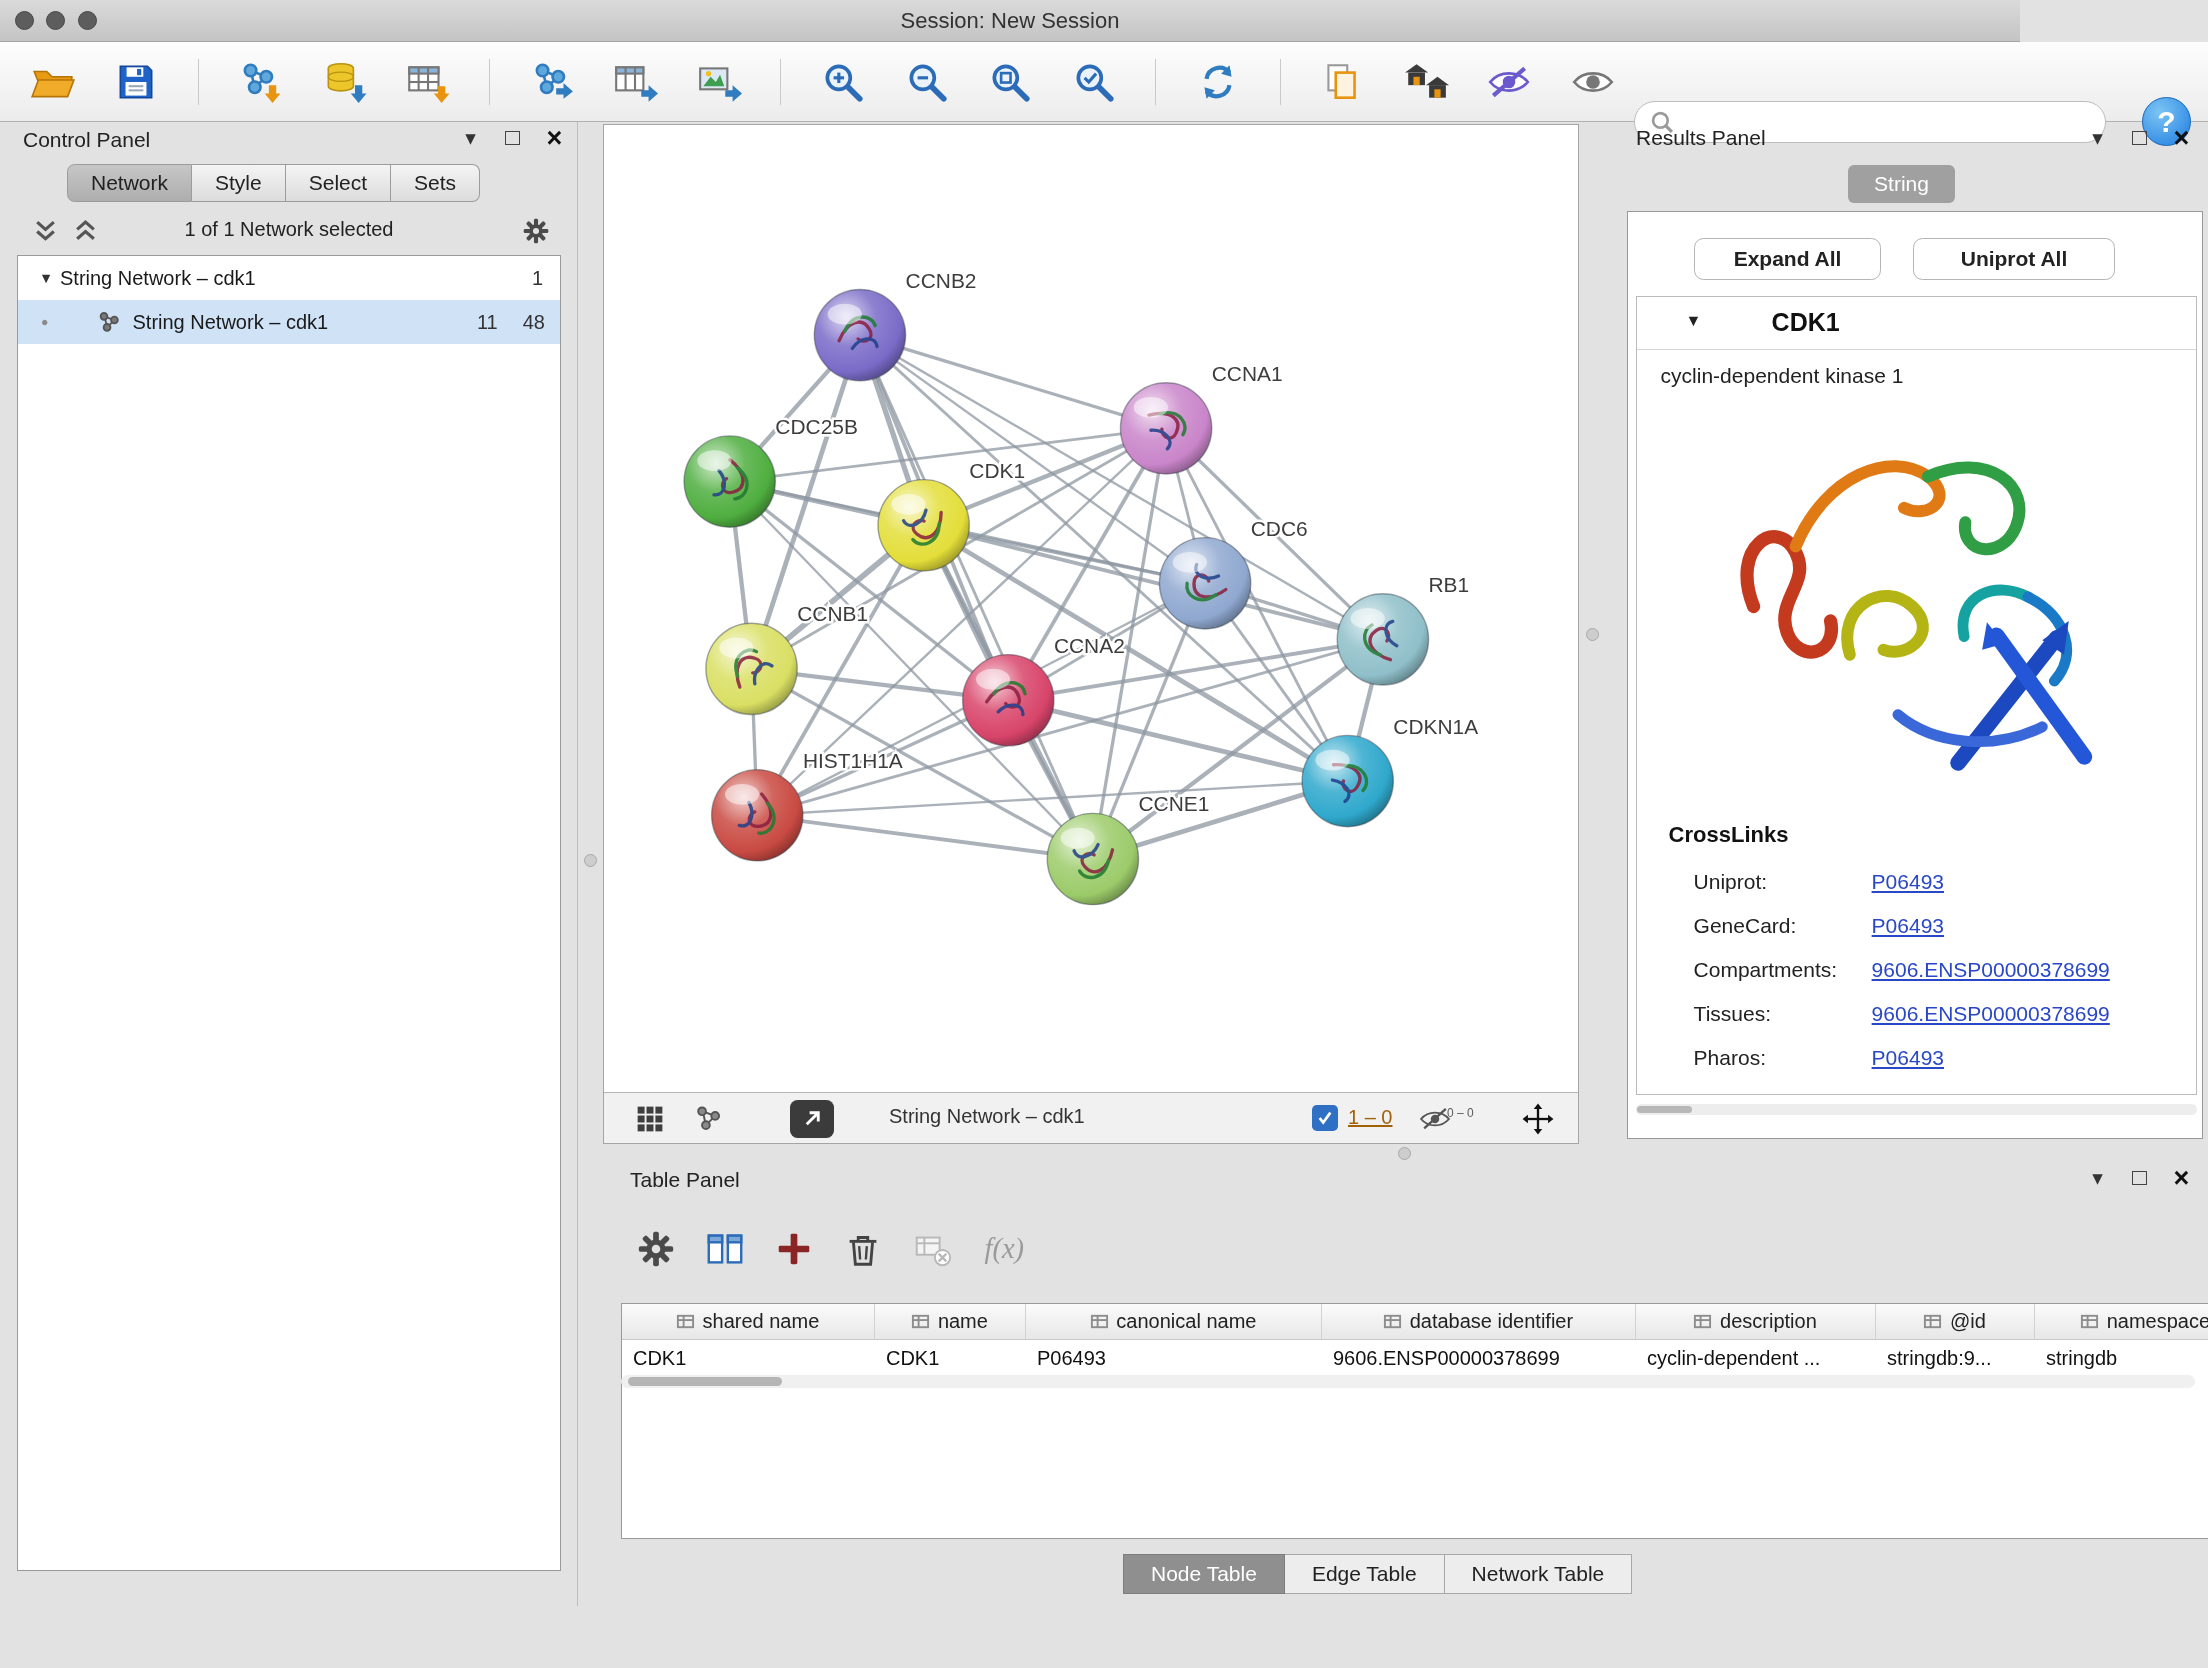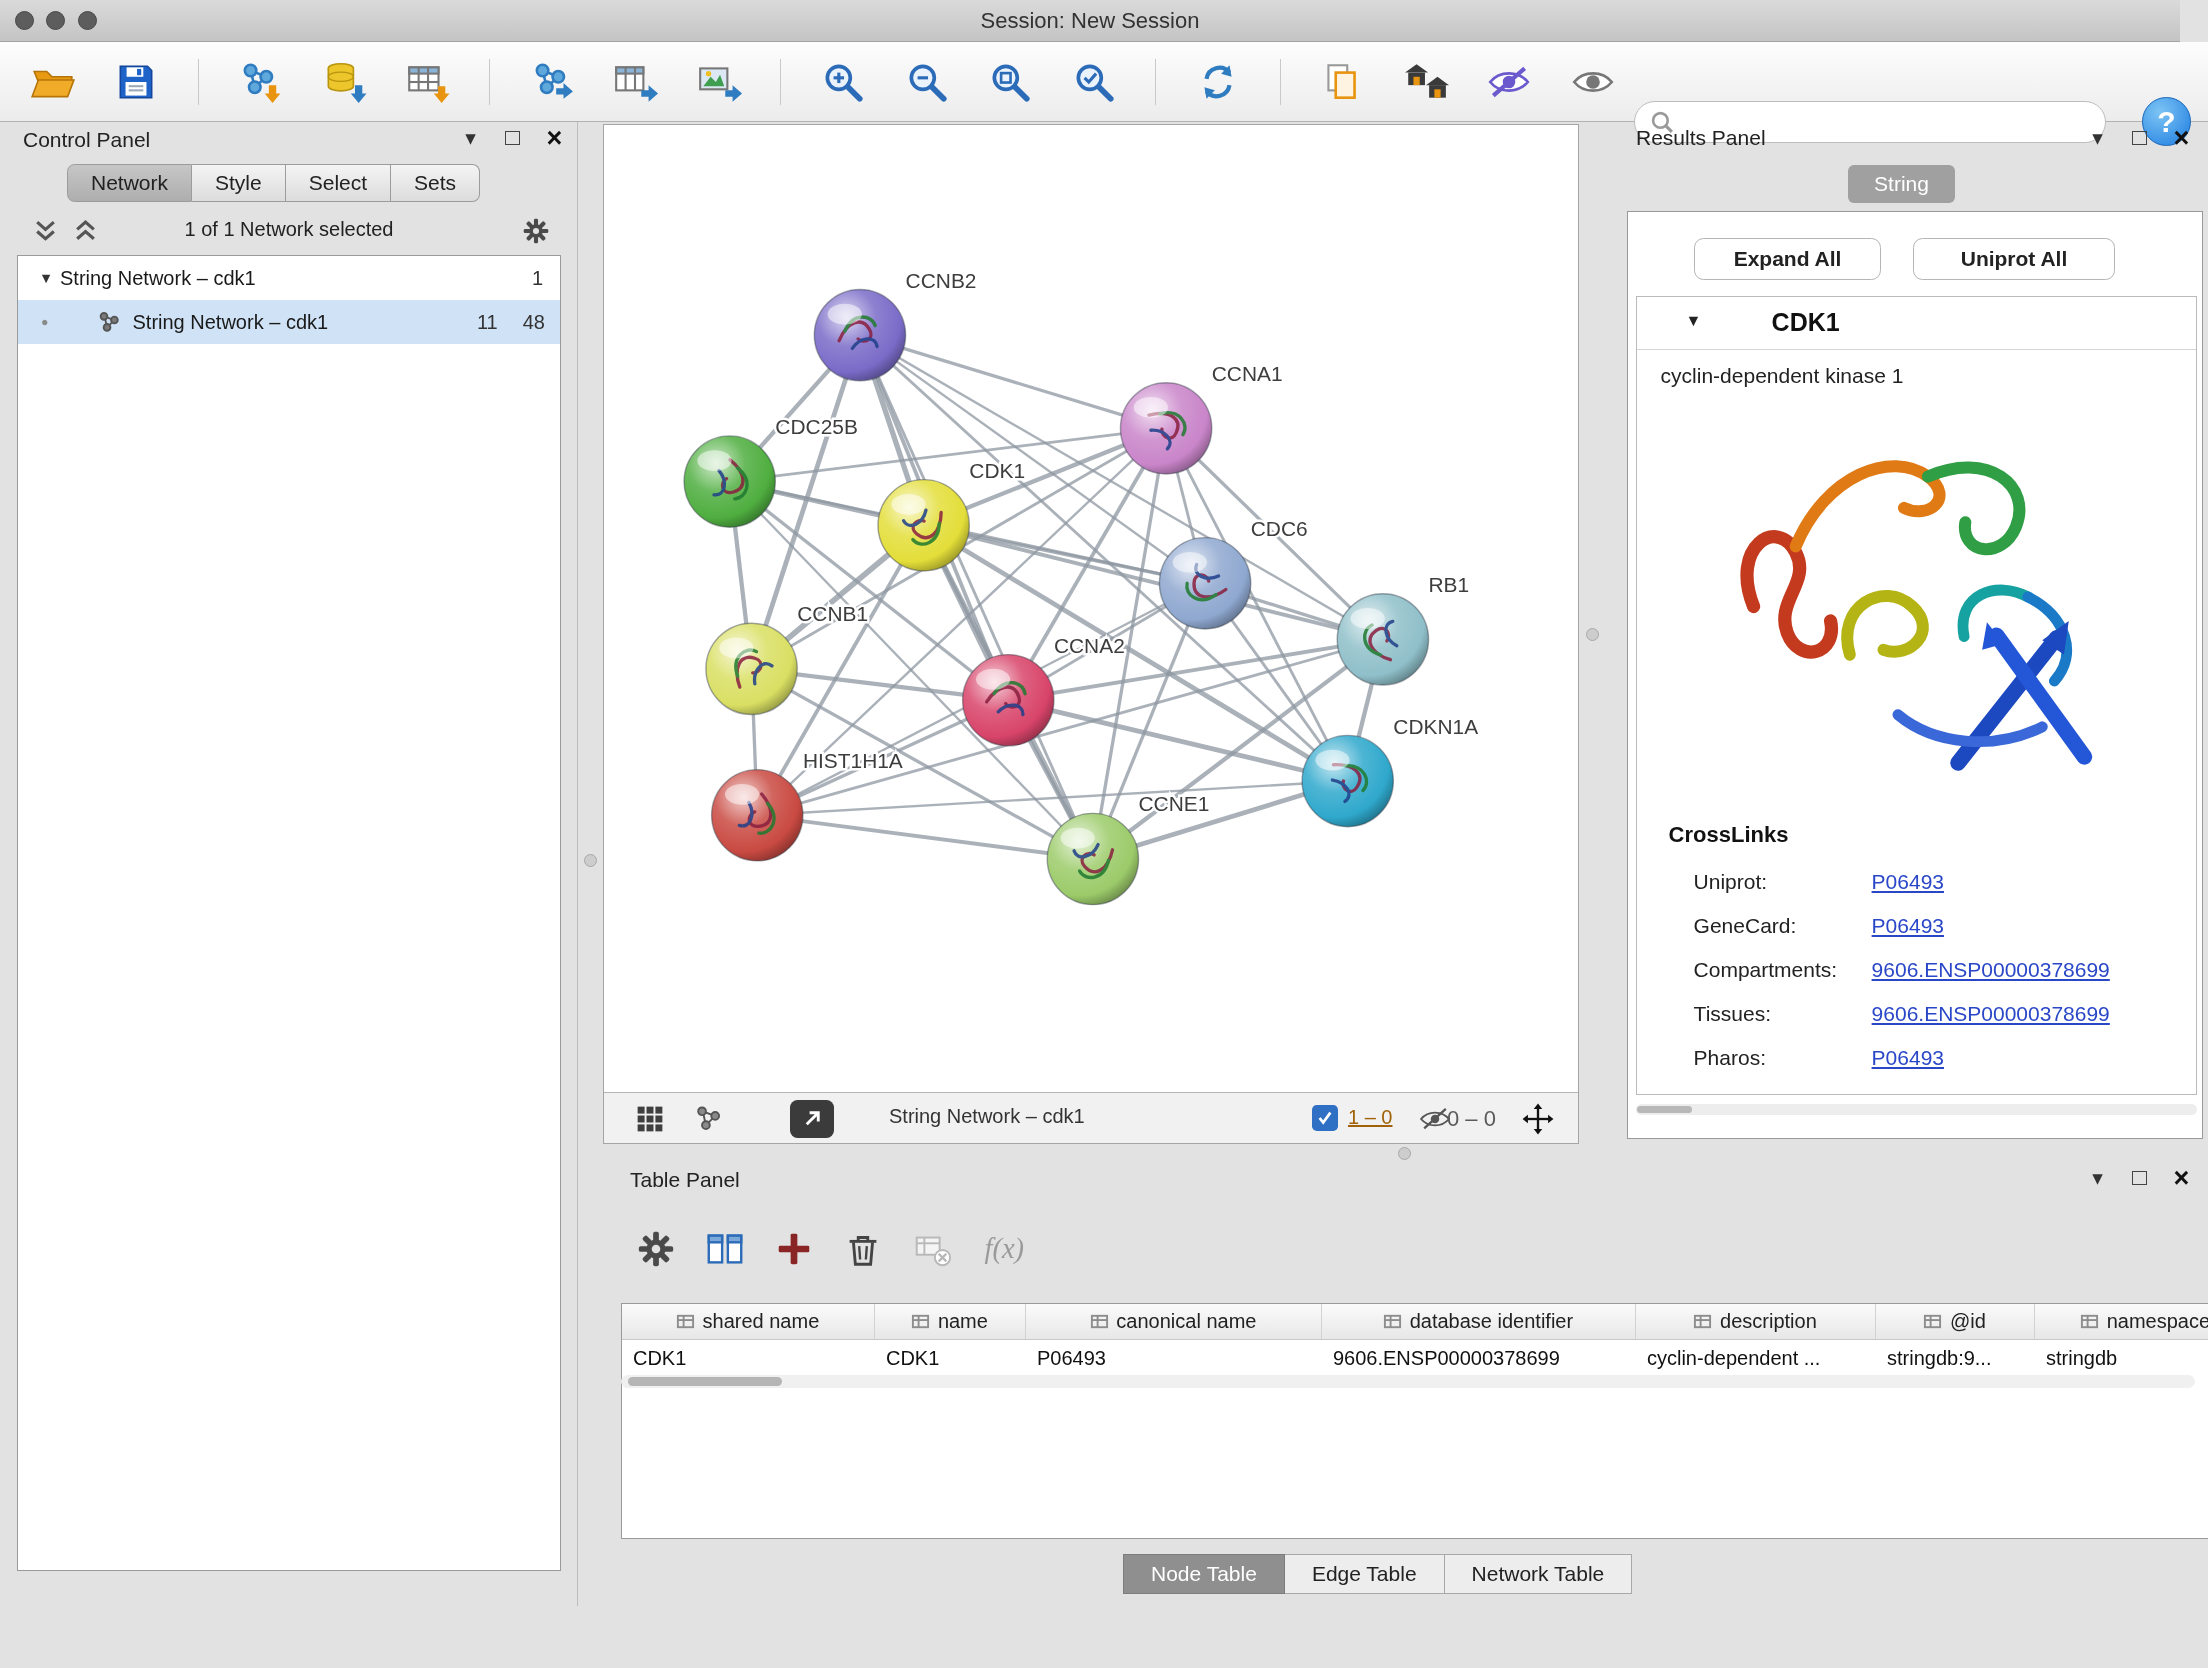--- a/index.html
+++ b/index.html
@@ -1,21 +1,21 @@
 <!DOCTYPE html>
 <html style="font-size:15px"><head>
 <meta charset="utf-8">
 <style>
   * { box-sizing: border-box; margin: 0; padding: 0; }
   html,body { width:2208px; height:1668px; overflow:hidden; }
   body { font-family:"Liberation Sans", sans-serif; background:#e2e2e2; color:#222; }
   .app { position:relative; width:2208px; height:1668px; background:#e2e2e2; overflow:hidden; }
 
   
-  .titlebar { position:absolute; left:0; top:0; width:2180px; height:42px;
+  .titlebar { position:absolute; left:0; top:0; width:2020px; height:42px;
     background:linear-gradient(#dadada,#c4c4c4); border-bottom:1px solid #a3a3a3; }
   .traffic { position:absolute; left:15px; top:11.4px; display:flex; gap:12.4px; }
   .tl { width:19px; height:19px; border-radius:50%; background:#5d5d5d; border:1px solid #484848; }
   .win-title { position:absolute; left:0; right:0; top:7.6px; text-align:center; font-size:22px; color:#333; font-weight:500; }
 
   
   .toolbar { position:absolute; left:0; top:42px; width:2208px; height:80px;
     background:linear-gradient(#fdfdfd,#ececec); border-bottom:1px solid #b2b2b2; }
   #toolbar-icons { position:absolute; left:25px; top:0; height:80px; display:flex; align-items:center; gap:28.5px; }
   .tool-btn { width:55px; height:55px; display:flex; align-items:center; justify-content:center; border-radius:7.6px; }
@@ -73,21 +73,21 @@
   #network-footer .fico svg { width:34px; height:34px; }
   .dark-btn { position:absolute; left:186px; top:6.7px; width:44px; height:38px; background:#3b3b3b; border-radius:7.6px;
     display:flex; align-items:center; justify-content:center; }
   .dark-btn svg { width:23px; height:23px; }
   #nf-name { position:absolute; left:285px; top:12.4px; font-size:20px; color:#333; }
   .cbx { position:absolute; left:708px; top:12.4px; width:26px; height:26px; background:#2f6fc4; border-radius:4.8px;
     display:flex; align-items:center; justify-content:center; }
   .cbx svg { width:18px; height:18px; }
   #nf-sel { position:absolute; left:744px; top:13.3px; font-size:20px; color:#a16207;text-decoration:underline; }
   #nf-eye { left:814px; }
-  #nf-hid { position:absolute; left:843px; top:13.3px; font-size:22px; color:#5a5a5a; }
+  #nf-hid { position:absolute; left:843px; top:13.3px; font-size:12px; color:#5a5a5a; }
   #nf-pan { left:917px; }
 
   
   #results-panel { position:absolute; left:1579px; top:122px; width:630px; height:1027px; }
   #rp-title { position:absolute; left:57px; top:3.8px; }
   #rp-badge { position:absolute; left:269px; top:43px; width:107px; height:38px; background:#a0a0a0; border-radius:6px;
     color:#fff; font-size:21px; display:flex; align-items:center; justify-content:center; }
   #rp-box { position:absolute; left:48px; top:89px; width:576px; height:928px; }
   .rp-btn { position:absolute; top:26px; height:42px; border:1.9px solid #b5b5b5; border-radius:9.5px; background:#fff;
     font-size:21px; font-weight:600; color:#222; display:flex; align-items:center; justify-content:center; }

